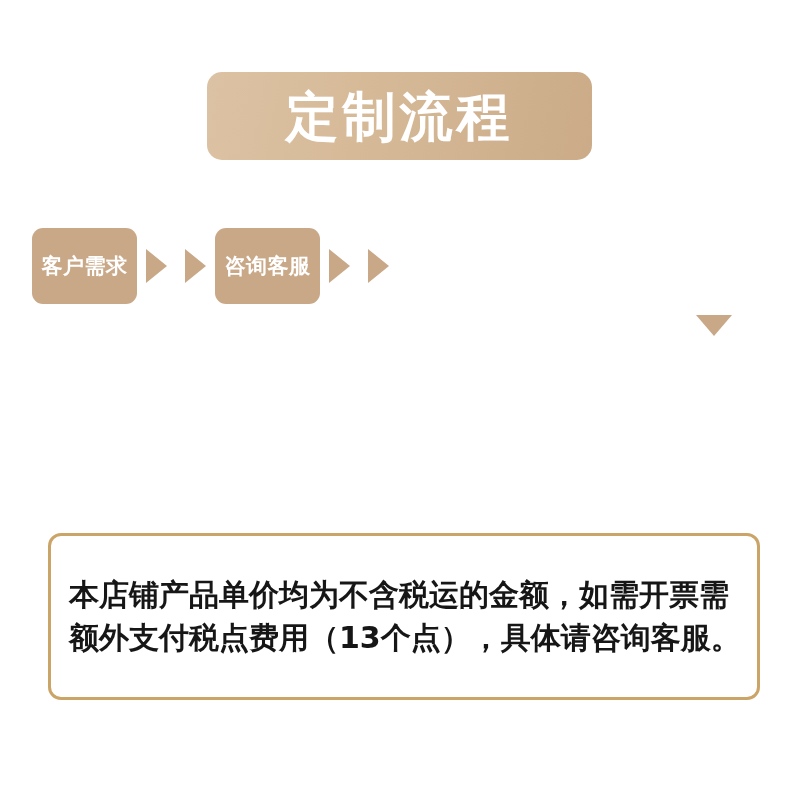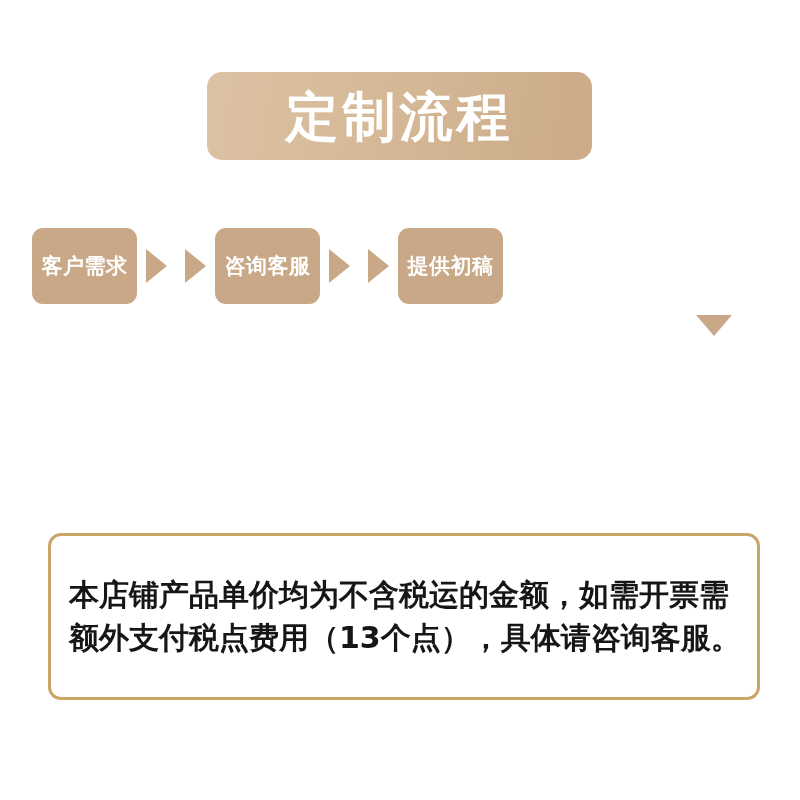--- a/index.html
+++ b/index.html
@@ -148,23 +148,20 @@
       <div class="flow-box">
         <span class="flow-label">客户需求</span>
       </div>
       <div class="tri-right"></div>
       <div class="tri-right"></div>
       <div class="flow-box">
         <span class="flow-label">咨询客服</span>
       </div>
       <div class="tri-right"></div>
       <div class="tri-right"></div>
-      <div class="flow-box">
-        <span class="flow-label">提供初稿</span>
-      </div>
     </div>
   </div>
 
   <div class="tri-down"></div>
 
 
   <div class="notice-box">
     <div class="notice-text">本店铺产品单价均为不含税运的金额，如需开票需额外支付税点费用（13个点），具体请咨询客服。</div>
   </div>
 

